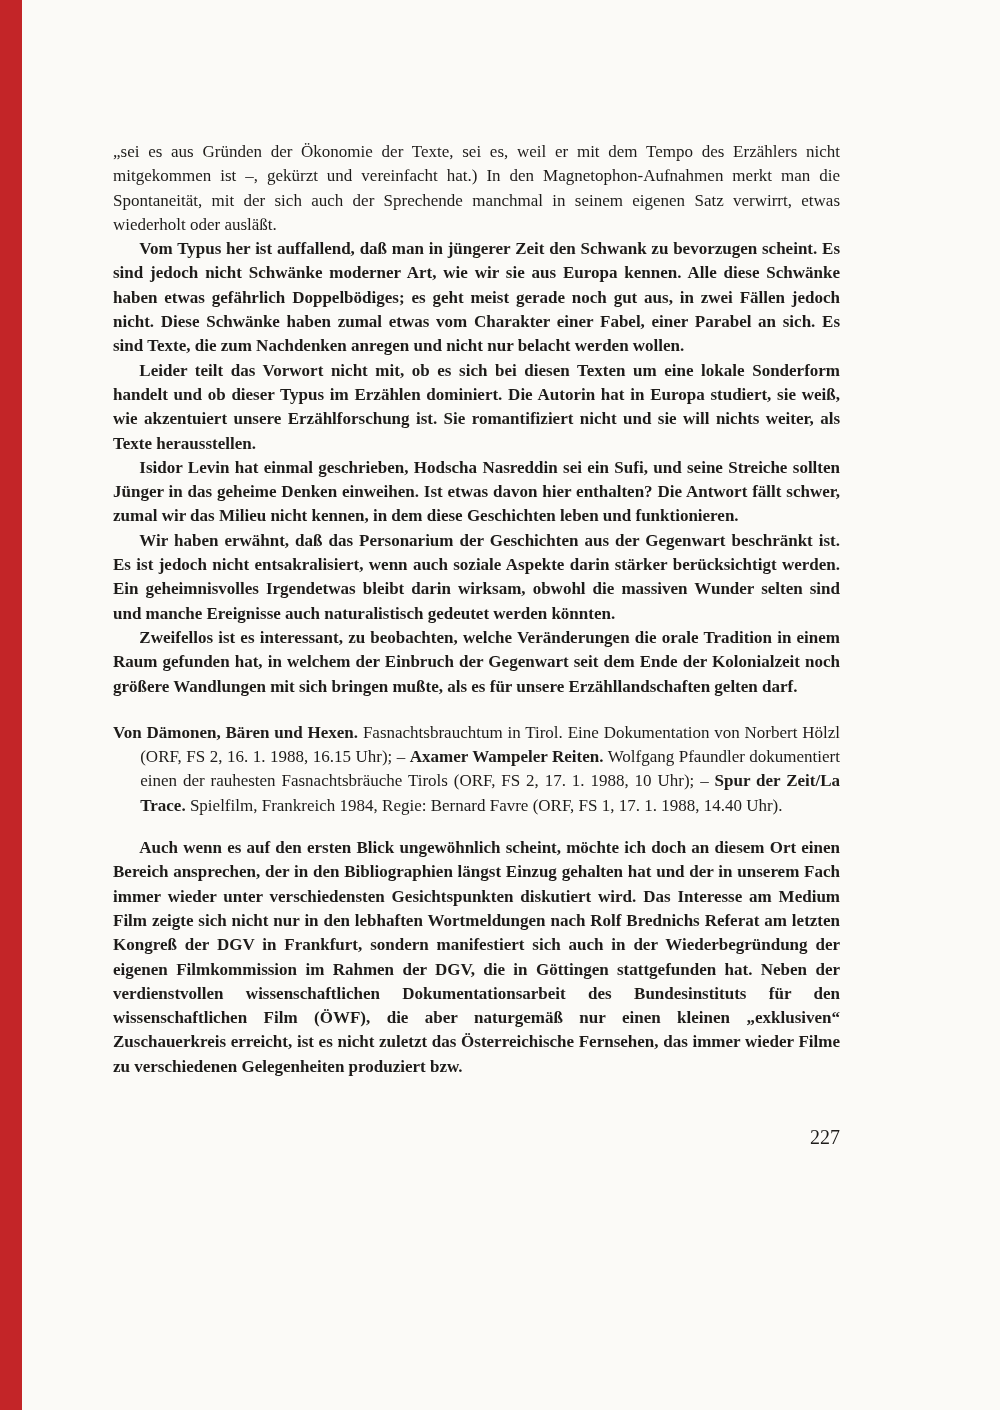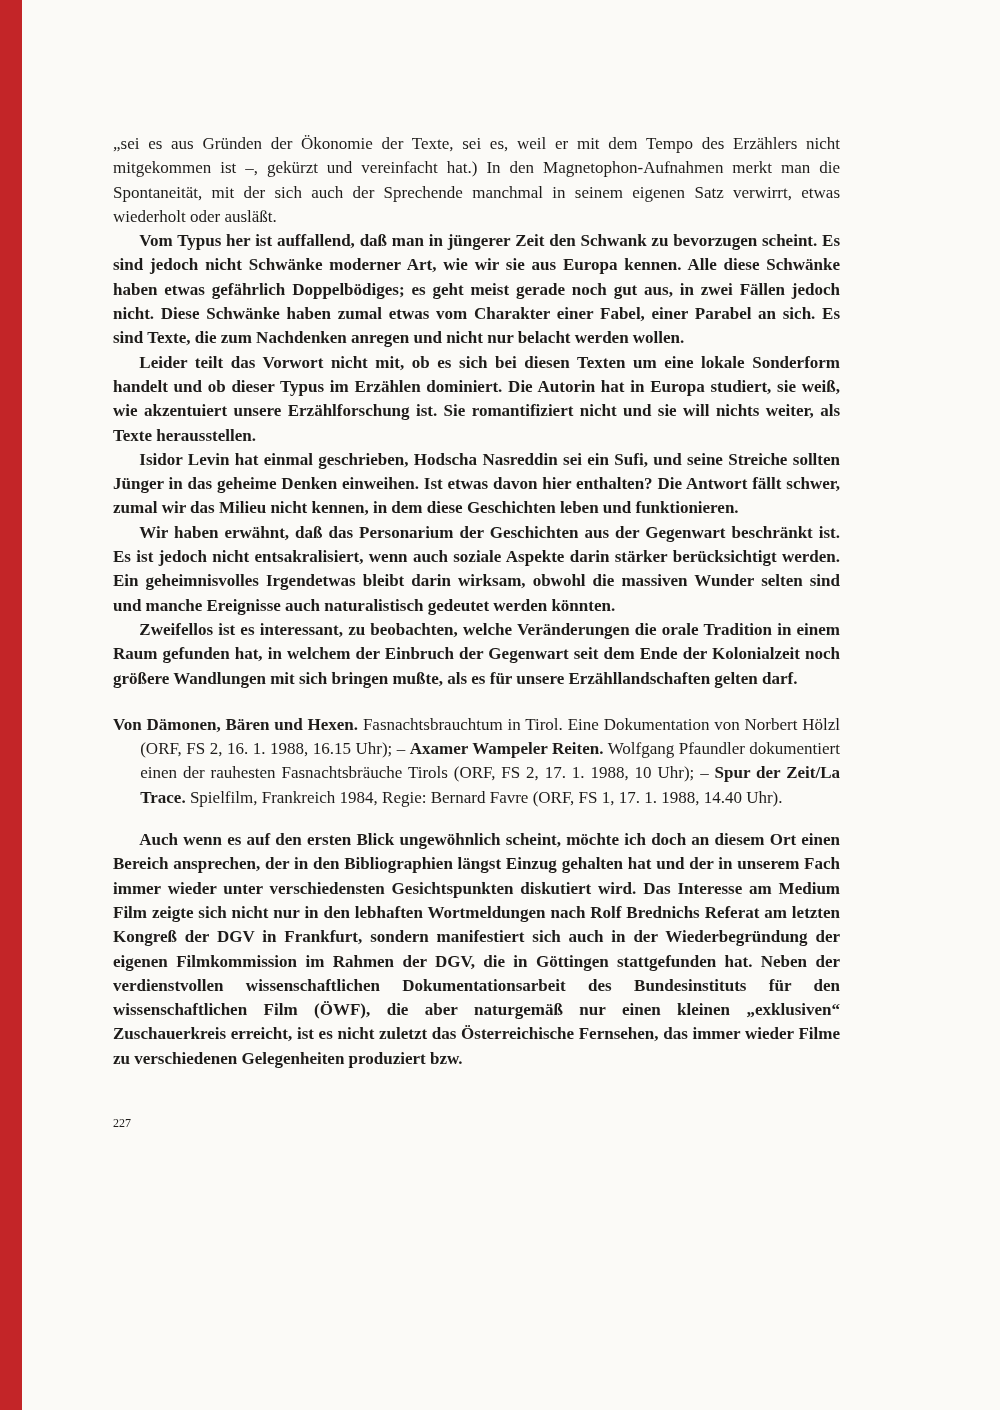--- a/index.html
+++ b/index.html
@@ -19,21 +19,21 @@
     position: absolute;
     left: 0;
     top: 0;
     width: 22px;
     height: 1410px;
     background: var(--stripe-red, #c32528);
   }
   .text-block {
     position: absolute;
     left: 113px;
-    top: 132px;
+    top: 140px;
     width: 727px;
     font-size: 17px;
     line-height: 1.43;
     text-align: justify;
   }
   .para {
     margin: 0;
     padding: 0;
   }
   .para.indent {
@@ -54,22 +54,22 @@
     text-align: justify;
   }
   .film-heading b {
     font-weight: bold;
   }
   #film-paragraphs {
     margin-top: 18px;
   }
   .page-number {
     margin-top: 44px;
-    text-align: left;
-    font-size: 12px;
+    text-align: right;
+    font-size: 20px;
   }
 </style>
 </head>
 <body style="--stripe-red: #c32528; --page-bg: #fbfaf7; --text-color: #1e1c1a;">
 
 <div class="red-stripe"></div>
 
 <div class="text-block">
 
   <div id="review-paragraphs">

